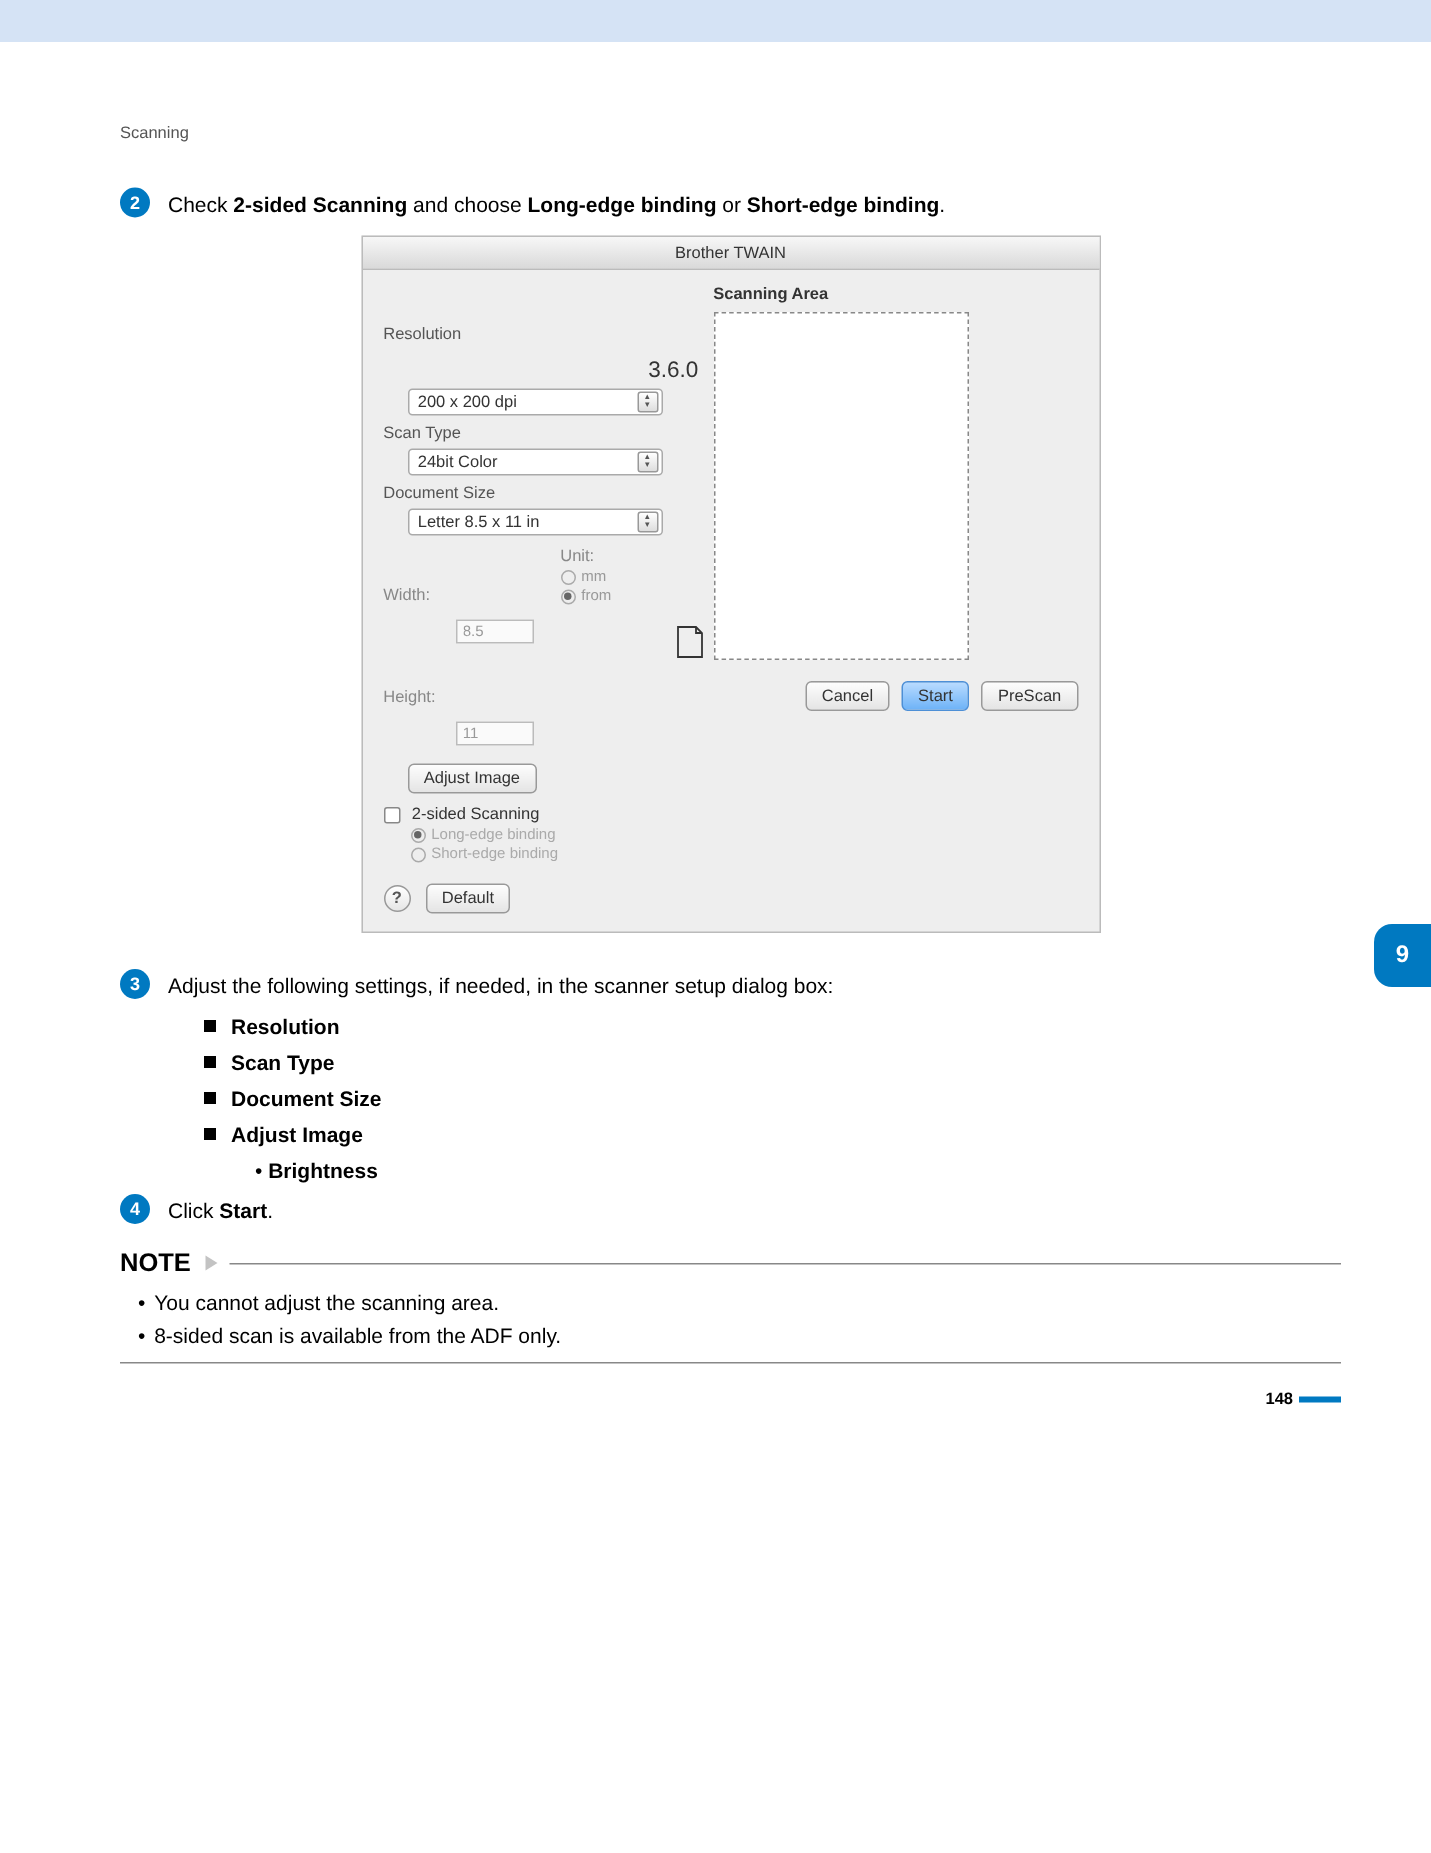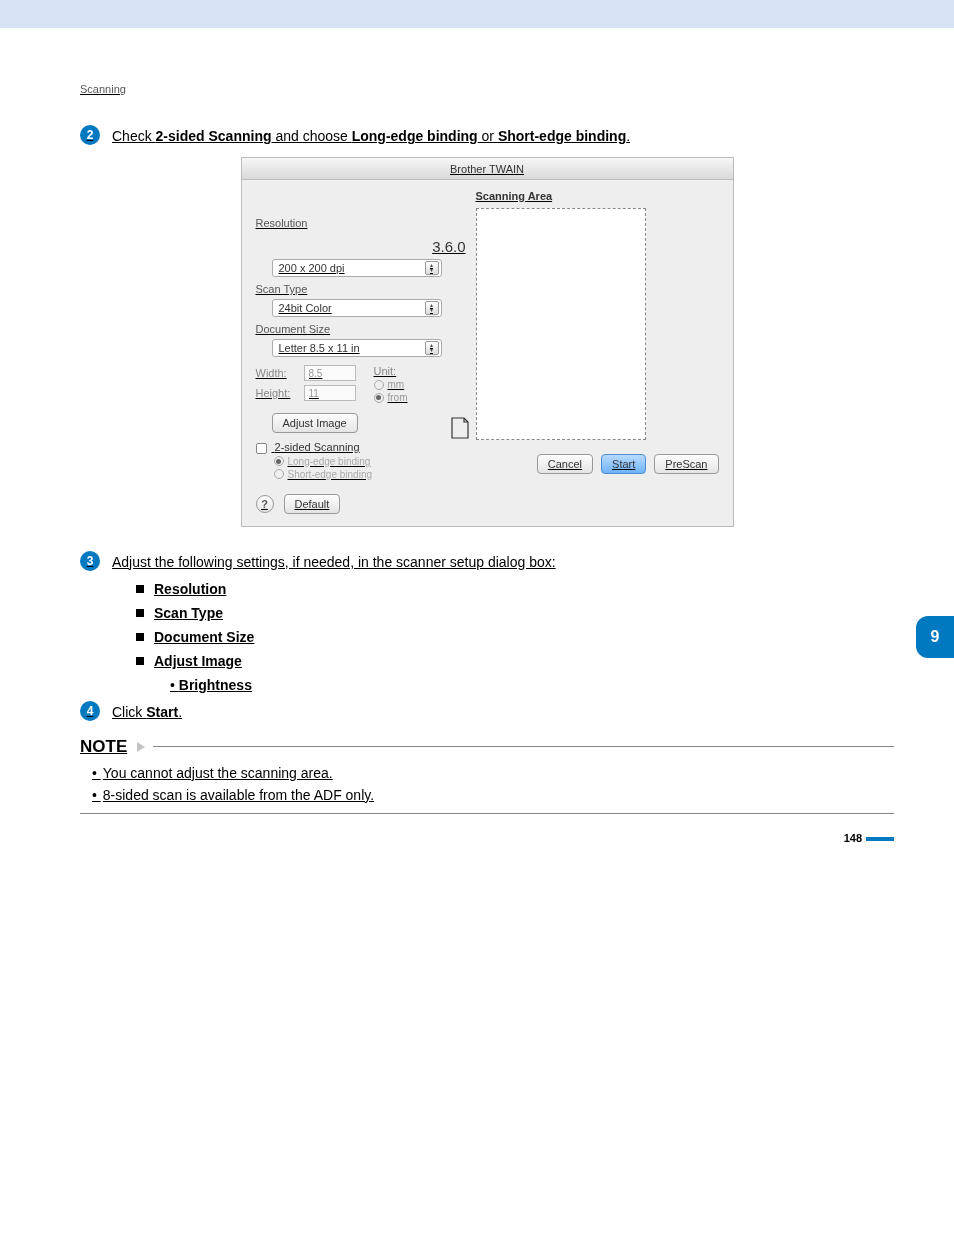--- a/index.html
+++ b/index.html
@@ -1,39 +1,39 @@
 <!DOCTYPE html>
 <html><head>
 <meta charset="utf-8">
 <style>
   * { box-sizing: border-box; margin: 0; padding: 0; }
   body { font-family: Arial, Helvetica, sans-serif; font-size: 14px; color: #000; background: #fff; width: 954px; }
   .top-band { height: 28px; background: #d5e3f5; width: 100%; }
-  .page { padding: 55px 60px 30px 80px; position: relative; text-decoration: underline; }
+  .page { padding: 55px 60px 30px 80px; position: relative; }
   .breadcrumb { font-size: 11px; color: #555; margin-bottom: 30px; }
   .step-circle { display: inline-flex; width: 20px; height: 20px; border-radius: 50%; background: #0079c1; color: #fff; font-size: 12px; font-weight: bold; align-items: center; justify-content: center; margin-right: 12px; vertical-align: middle; flex-shrink: 0; }
   .step-row { display: flex; align-items: flex-start; margin-bottom: 8px; }
   .step-text { line-height: 22px; }
   .dialog-wrap { display: flex; justify-content: center; margin: 10px 0 24px 0; }
   .dialog { width: 493px; border: 1px solid #bbb; background: #eeeeee; font-family: "Lucida Grande", Arial, sans-serif; font-size: 11px; color: #333; }
   .dialog-titlebar { height: 22px; background: linear-gradient(#f7f7f7,#d9d9d9); text-align: center; line-height: 22px; font-size: 11px; color: #333; border-bottom: 1px solid #bbb; }
   .dialog-body { padding: 10px 14px 12px 14px; display: flex; }
   .dialog-left { width: 210px; }
   .dialog-right { flex: 1; padding-left: 10px; }
   .dlg-row { margin-bottom: 4px; }
   .dlg-label { color: #555; font-size: 11px; }
   .dlg-header { display: flex; justify-content: space-between; align-items: center; }
   .version { font-size: 15px; color: #333; margin-top: 48px; }
   .select { width: 170px; height: 18px; border: 1px solid #aaa; border-radius: 3px; background: #fff; margin-left: 16px; margin-top: 2px; display: flex; align-items: center; justify-content: space-between; padding: 0 2px 0 6px; font-size: 11px; color: #333; }
   .stepper { width: 14px; height: 14px; background: linear-gradient(#fff,#ddd); border: 1px solid #999; border-radius: 2px; display: flex; flex-direction: column; justify-content: center; align-items: center; font-size: 6px; line-height: 5px; color: #555; }
   .wh-grid { display: flex; margin-top: 8px; }
   .wh-col { }
   .wh-row { display: flex; align-items: center; margin-bottom: 4px; }
   .wh-label { width: 48px; font-size: 11px; color: #888; }
-  .wh-input { width: 52px; height: 16px; border: 1px solid #bbb; background: #fafafa; font-size: 10px; padding-left: 4px; color: #999; }
+  .wh-input { width: 52px; height: 16px; border: 1px solid #bbb; background: #fafafa; font-size: 10px; padding-left: 4px; color: #999; margin-top: 48px; }
   .unit-col { margin-left: 18px; }
   .unit-row { display: flex; align-items: center; font-size: 10px; color: #999; margin-top: 2px; }
   .radio { width: 10px; height: 10px; border: 1px solid #aaa; border-radius: 50%; margin-right: 4px; display: inline-flex; align-items: center; justify-content: center; }
   .radio.checked::after { content: ""; width: 5px; height: 5px; background: #666; border-radius: 50%; }
   .btn { display: inline-flex; align-items: center; justify-content: center; height: 20px; padding: 0 10px; border: 1px solid #999; border-radius: 4px; background: linear-gradient(#fdfdfd,#e4e4e4); font-size: 11px; color: #333; }
   .btn-blue { background: linear-gradient(#b9dbff,#6eb3f7); border-color: #4d8fd6; }
   .checkbox { width: 11px; height: 11px; border: 1px solid #888; border-radius: 2px; background: #fff; margin-right: 5px; display: inline-block; vertical-align: middle; }
   .twoside { margin-top: 8px; }
   .twoside-opts { margin-left: 18px; margin-top: 2px; }
   .twoside-opts .unit-row { color: #aaa; }

